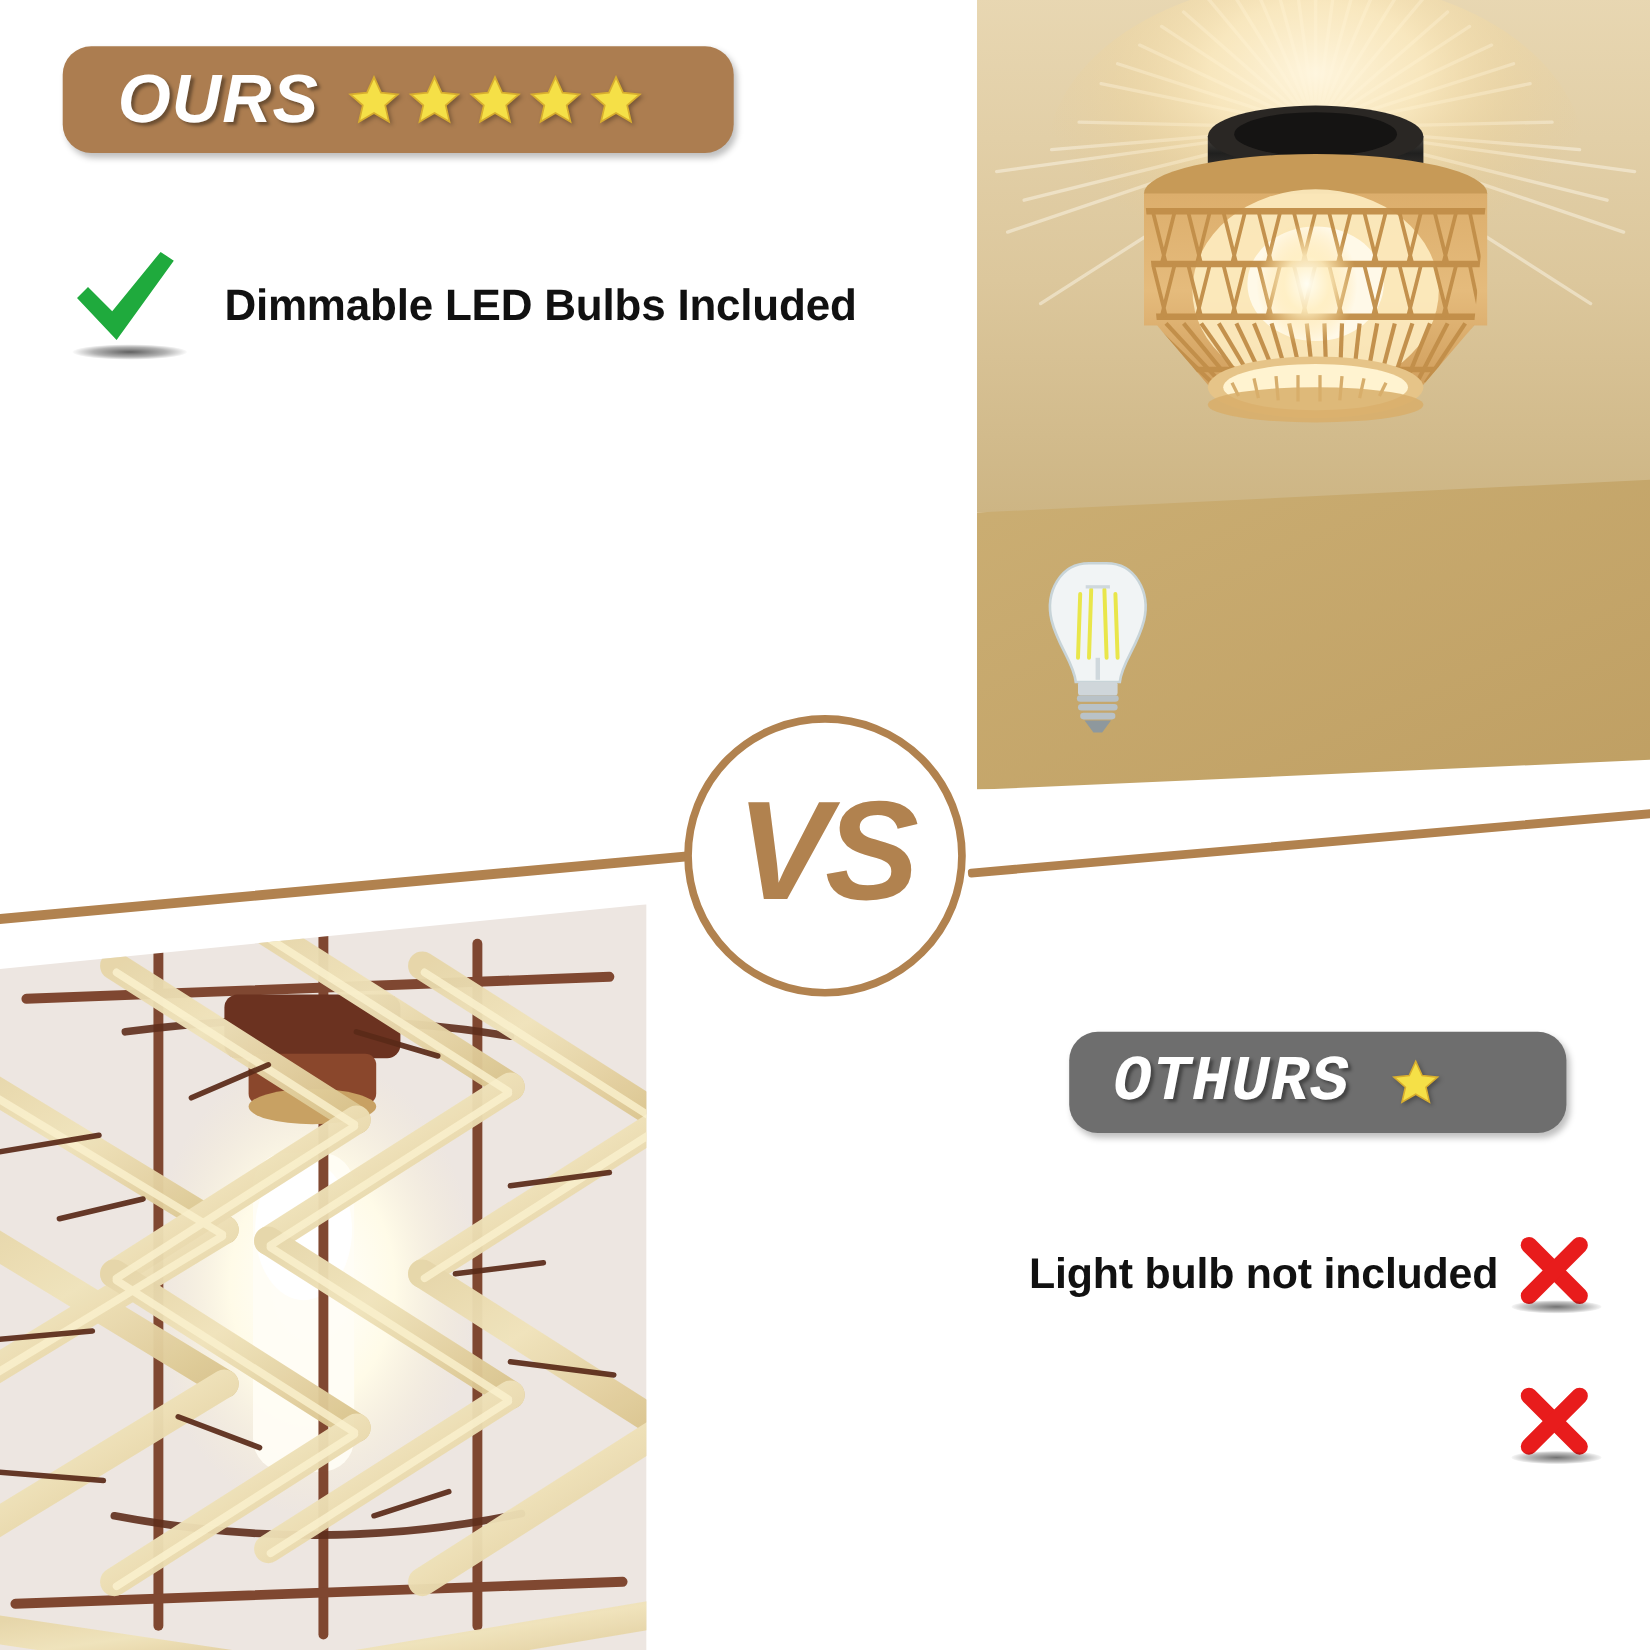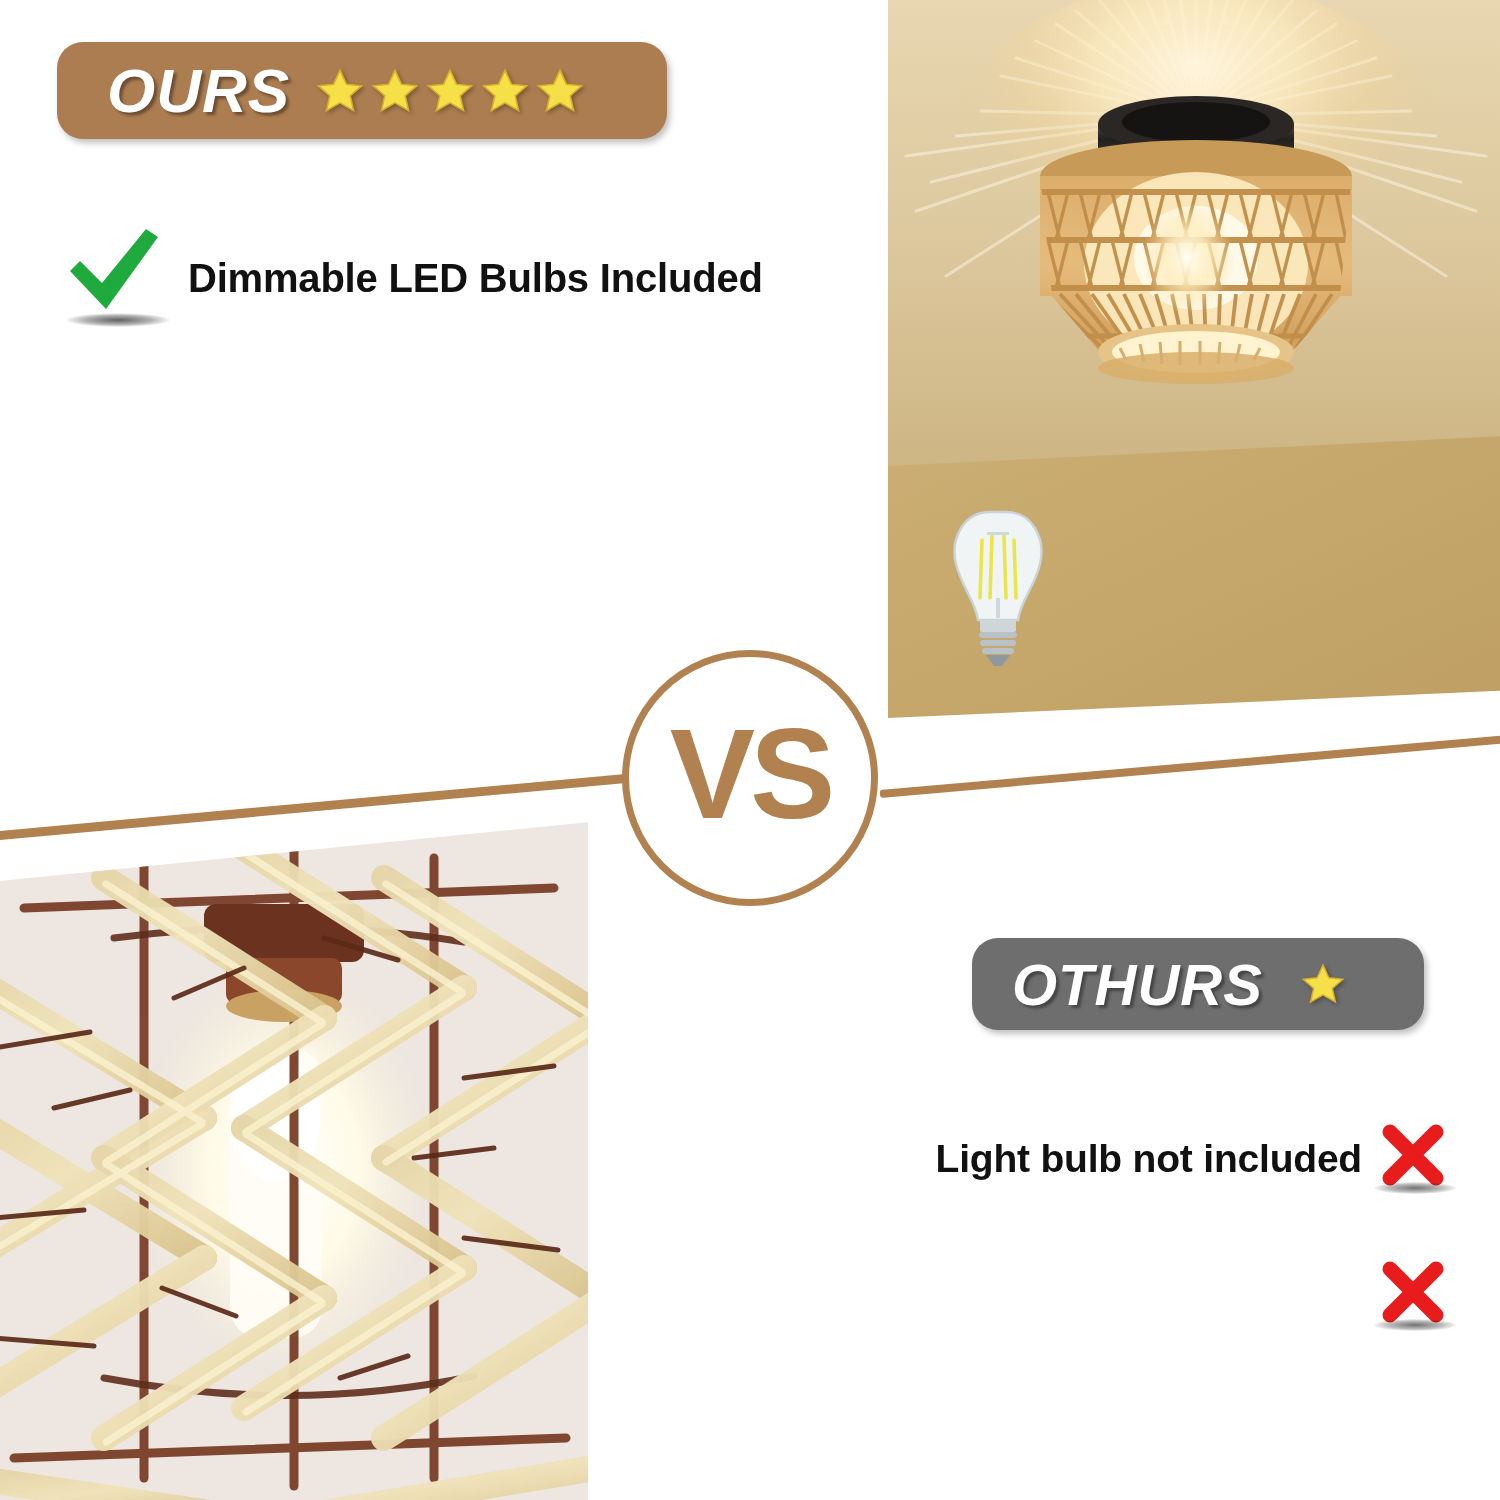--- a/index.html
+++ b/index.html
@@ -42,21 +42,21 @@
   }
   .badge-label {
     color: #ffffff;
     font-style: italic;
     font-weight: bold;
     letter-spacing: 1px;
     text-shadow: 3px 3px 3px rgba(0,0,0,0.38);
     white-space: nowrap;
   }
   .badge-ours .badge-label { font-size: 62px; }
-  .badge-othurs .badge-label { font-size: 58px; }
+  .badge-othurs .badge-label { font-size: 58px; font-family: Liberation Mono, monospace; }
 
   .stars {
     display: flex;
     align-items: center;
     margin-left: 26px;
     gap: 7px;
   }
   .badge-othurs .stars { margin-left: 38px; }
   .star {
     width: 48px; height: 48px;
@@ -88,21 +88,21 @@
     left: 2px; bottom: 6px;
     width: 104px; height: 14px;
     border-radius: 50%;
     background: radial-gradient(ellipse at center, rgba(0,0,0,0.62) 0%, rgba(0,0,0,0.30) 45%, rgba(0,0,0,0) 72%);
   }
   .pro-text {
     font-size: 40px;
     font-weight: bold;
     color: #111111;
     white-space: nowrap;
-    margin-left: 12px;
+    margin-left: 28px;
     letter-spacing: -0.2px;
   }
 
   
   .cons {
     position: absolute;
     right: 44px; top: 1090px;
     width: 880px;
     text-align: right;
   }
@@ -175,20 +175,21 @@
     border-radius: 50%;
     background: #ffffff;
     box-sizing: border-box;
     display: flex;
     align-items: center;
     justify-content: center;
   }
   .vs-text {
     font-size: 128px;
     font-weight: bold;
+    font-style: italic;
     color: #b1824f;
     letter-spacing: -5px;
     line-height: 1;
     transform: translateY(-4px);
   }
 </style>
 </head>
 <body>
 
 <div class="stage">

